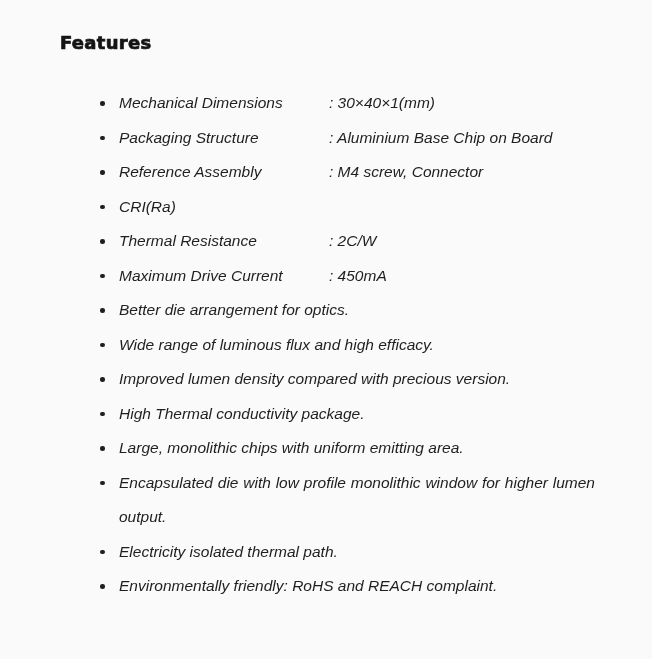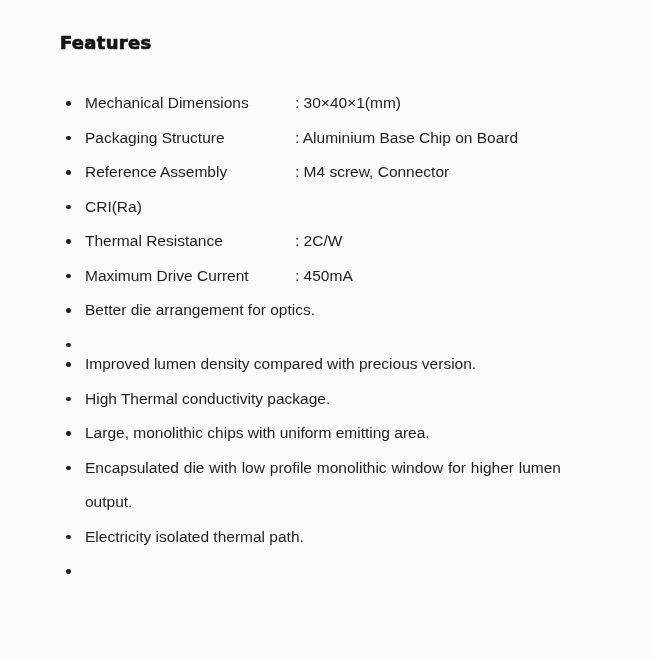--- a/index.html
+++ b/index.html
@@ -25,21 +25,22 @@
     line-height: 20px;
     font-weight: 700;
     letter-spacing: 0.3px;
     color: #141414;
     -webkit-text-stroke: 0.7px #141414;
     font-family: "DejaVu Sans", sans-serif;
   }
   ul.features-list {
     list-style: none;
     margin: 33px 0 0 0;
-    padding: 0 0 0 60px;
+    padding: 0 0 0 94px;
+    font-style: italic;
   }
   ul.features-list li {
     display: flex;
     align-items: flex-start;
     font-size: 15.5px;
     line-height: 34.5px;
     font-weight: 400;
   }
   .bullet-cell {
     width: 25px;
@@ -129,20 +130,21 @@
       <span class="bullet-cell">
           <span class="bullet-dot"></span>
         </span>
       <span class="plain-text">Better die arrangement for optics.</span>
     </li>
 
     <li>
       <span class="bullet-cell">
           <span class="bullet-dot"></span>
         </span>
+      <span class="plain-text">Wide range of luminous flux and high efficacy.</span>
     </li>
 
     <li>
       <span class="bullet-cell">
           <span class="bullet-dot"></span>
         </span>
       <span class="plain-text">Improved lumen density compared with precious version.</span>
     </li>
 
     <li>
@@ -170,16 +172,17 @@
       <span class="bullet-cell">
           <span class="bullet-dot"></span>
         </span>
       <span class="plain-text">Electricity isolated thermal path.</span>
     </li>
 
     <li>
       <span class="bullet-cell">
           <span class="bullet-dot"></span>
         </span>
+      <span class="plain-text">Environmentally friendly: RoHS and REACH complaint.</span>
     </li>
 
   </ul>
 </div>
 
 </body></html>

